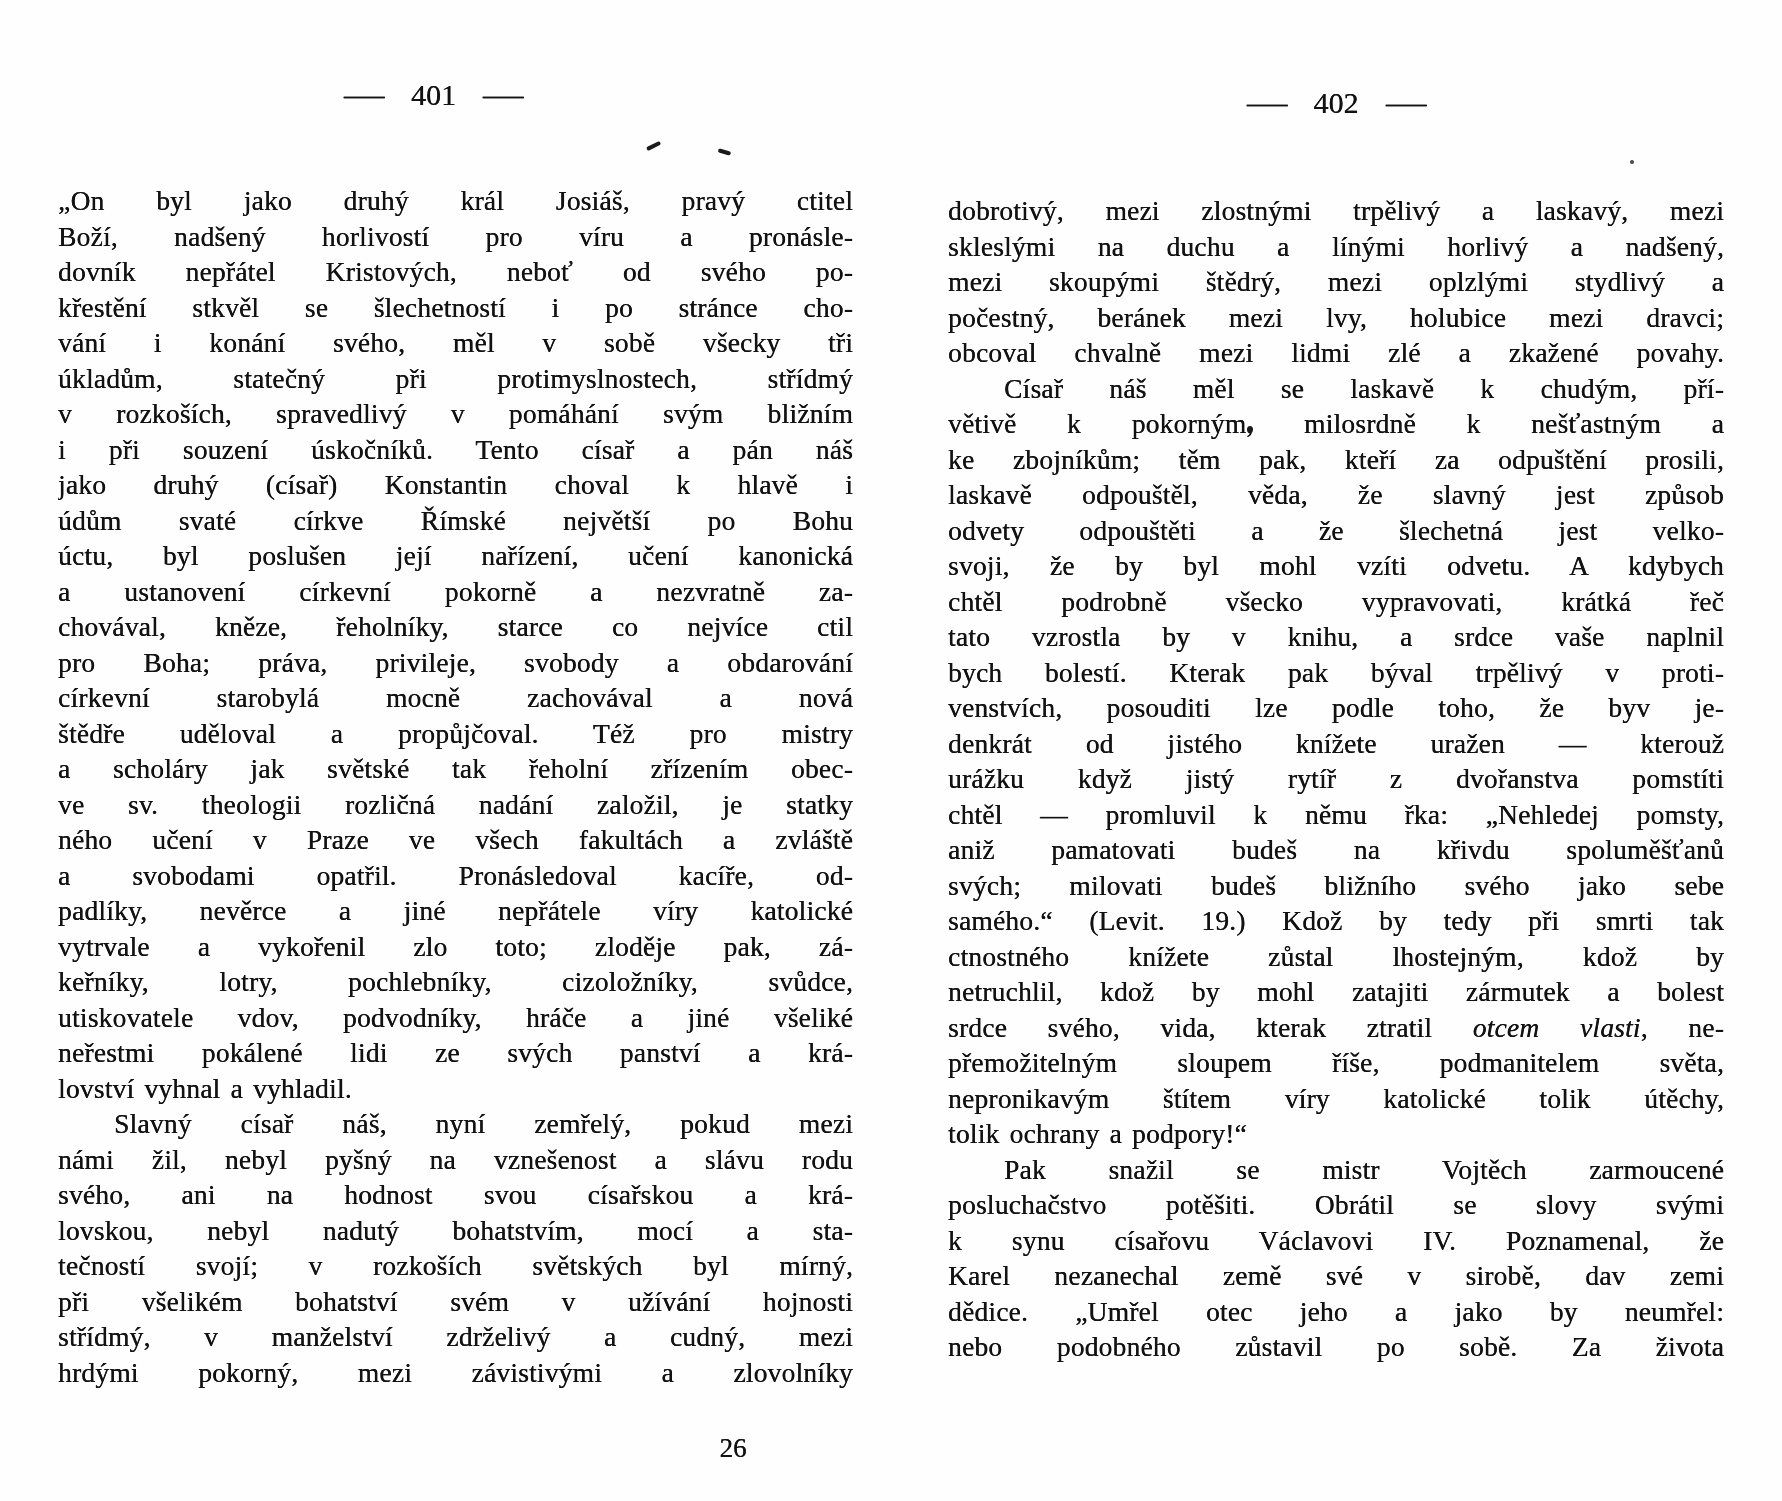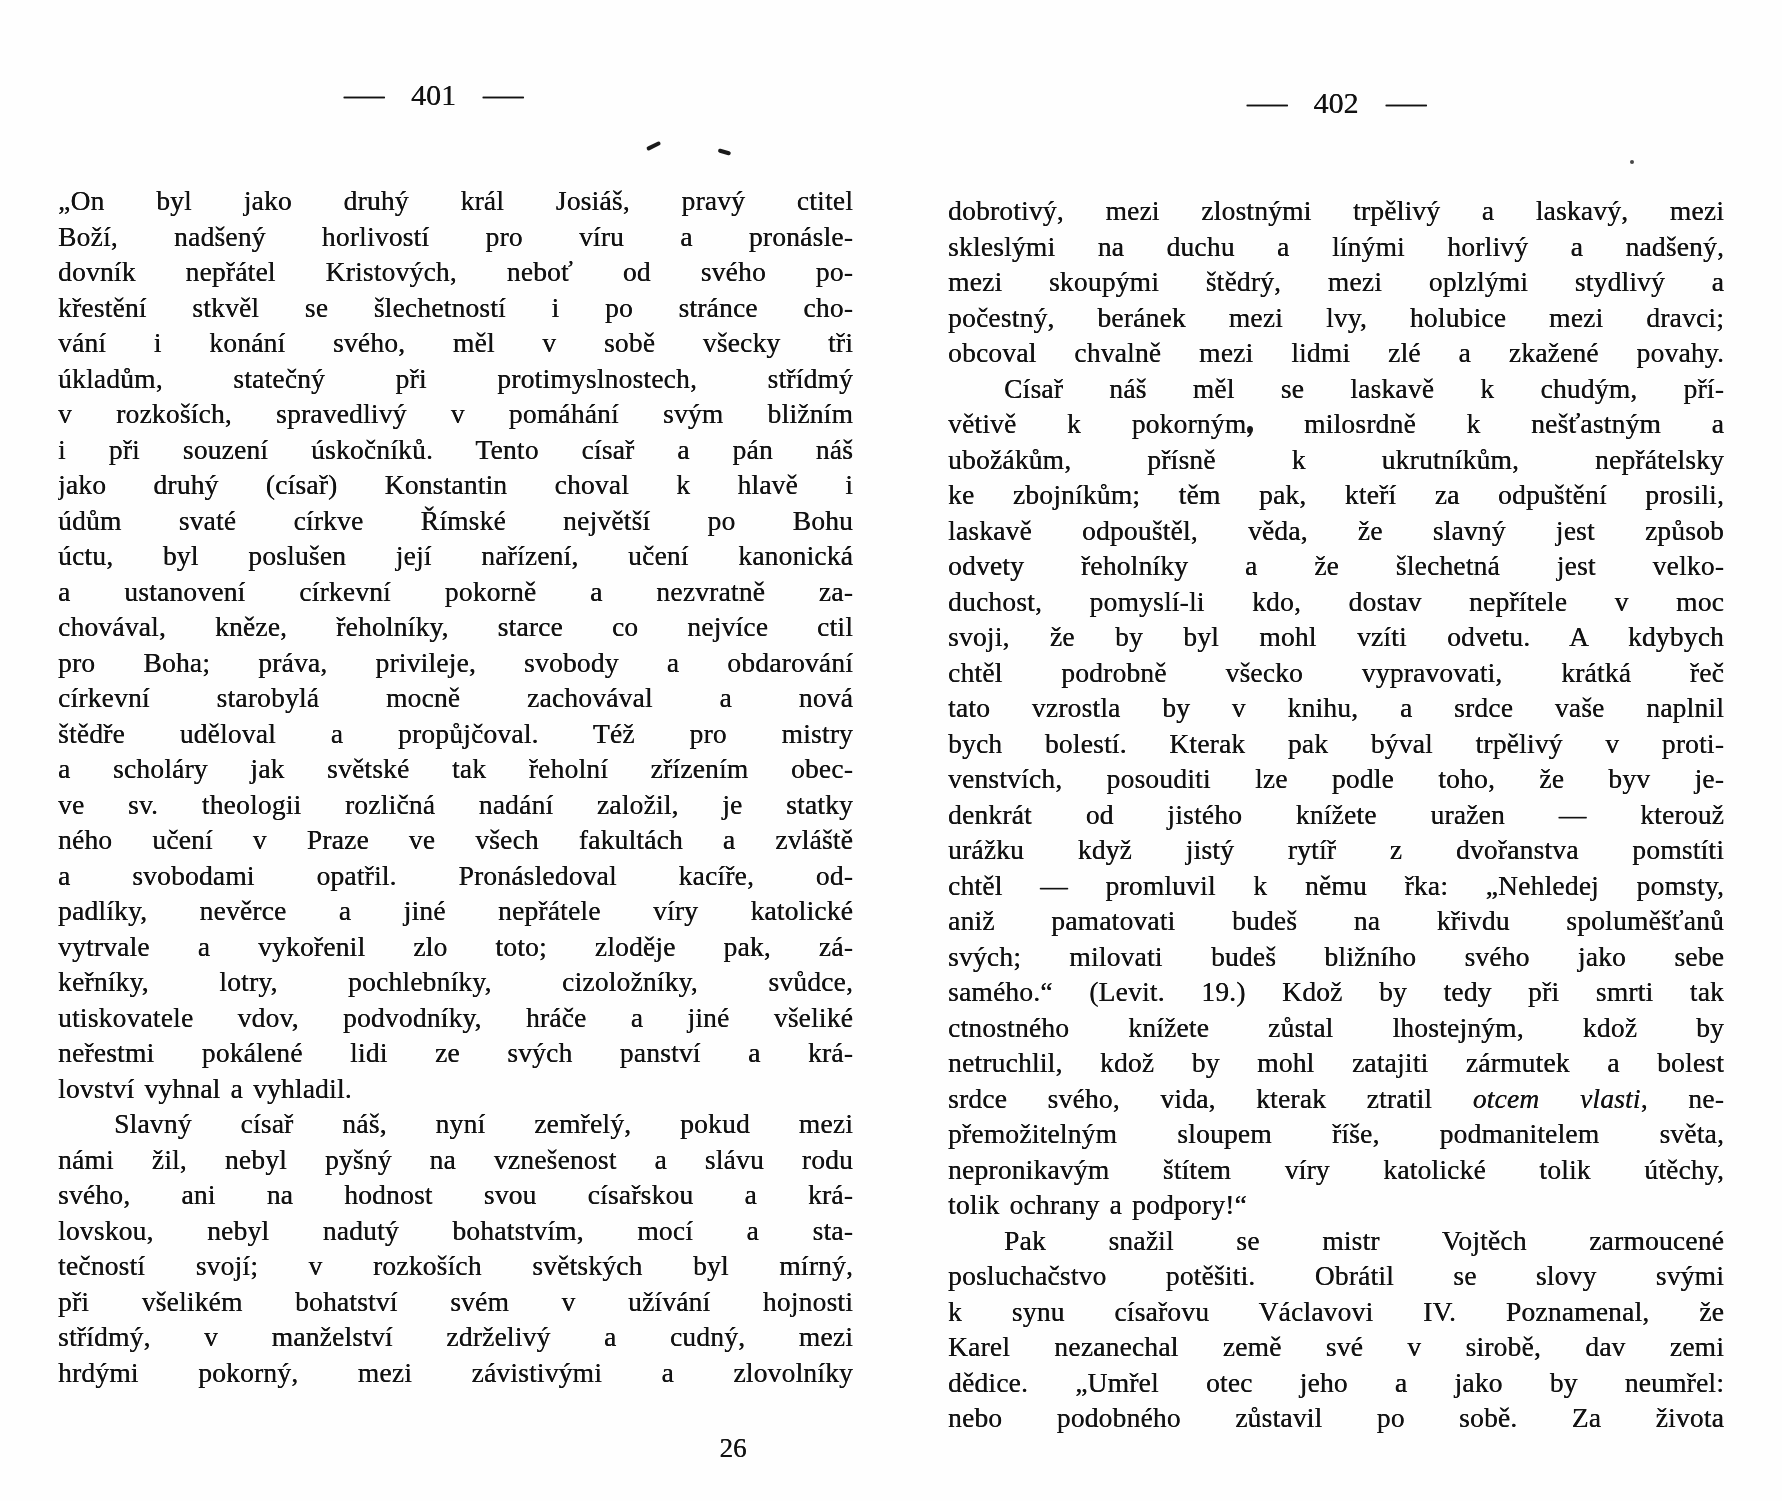--- a/index.html
+++ b/index.html
@@ -101,25 +101,23 @@
       <span class="dash">—</span>
     </div>
     <div class="text-block">
         <div class="ln">dobrotivý, mezi zlostnými trpělivý a laskavý, mezi</div>
         <div class="ln">skleslými na duchu a línými horlivý a nadšený,</div>
         <div class="ln">mezi skoupými štědrý, mezi oplzlými stydlivý a</div>
         <div class="ln">počestný, beránek mezi lvy, holubice mezi dravci;</div>
         <div class="ln">obcoval chvalně mezi lidmi zlé a zkažené povahy.</div>
         <div class="ln ind">Císař náš měl se laskavě k chudým, pří-</div>
         <div class="ln">větivě k pokorným, milosrdně k nešťastným a</div>
-        <div class="ln">ubožákům, přísně k ukrutníkům, nepřátelsky</div>
         <div class="ln">ke zbojníkům; těm pak, kteří za odpuštění prosili,</div>
         <div class="ln">laskavě odpouštěl, věda, že slavný jest způsob</div>
-        <div class="ln">odvety řeholníky a že šlechetná jest velko-</div>
-        <div class="ln">duchost, pomyslí-li kdo, dostav nepřítele v moc</div>
+        <div class="ln">odvety odpouštěti a že šlechetná jest velko-</div>
         <div class="ln">svoji, že by byl mohl vzíti odvetu. A kdybych</div>
         <div class="ln">chtěl podrobně všecko vypravovati, krátká řeč</div>
         <div class="ln">tato vzrostla by v knihu, a srdce vaše naplnil</div>
         <div class="ln">bych bolestí. Kterak pak býval trpělivý v proti-</div>
         <div class="ln">venstvích, posouditi lze podle toho, že byv je-</div>
         <div class="ln">denkrát od jistého knížete uražen — kterouž</div>
         <div class="ln">urážku když jistý rytíř z dvořanstva pomstíti</div>
         <div class="ln">chtěl — promluvil k němu řka: „Nehledej pomsty,</div>
         <div class="ln">aniž pamatovati budeš na křivdu spoluměšťanů</div>
         <div class="ln">svých; milovati budeš bližního svého jako sebe</div>

